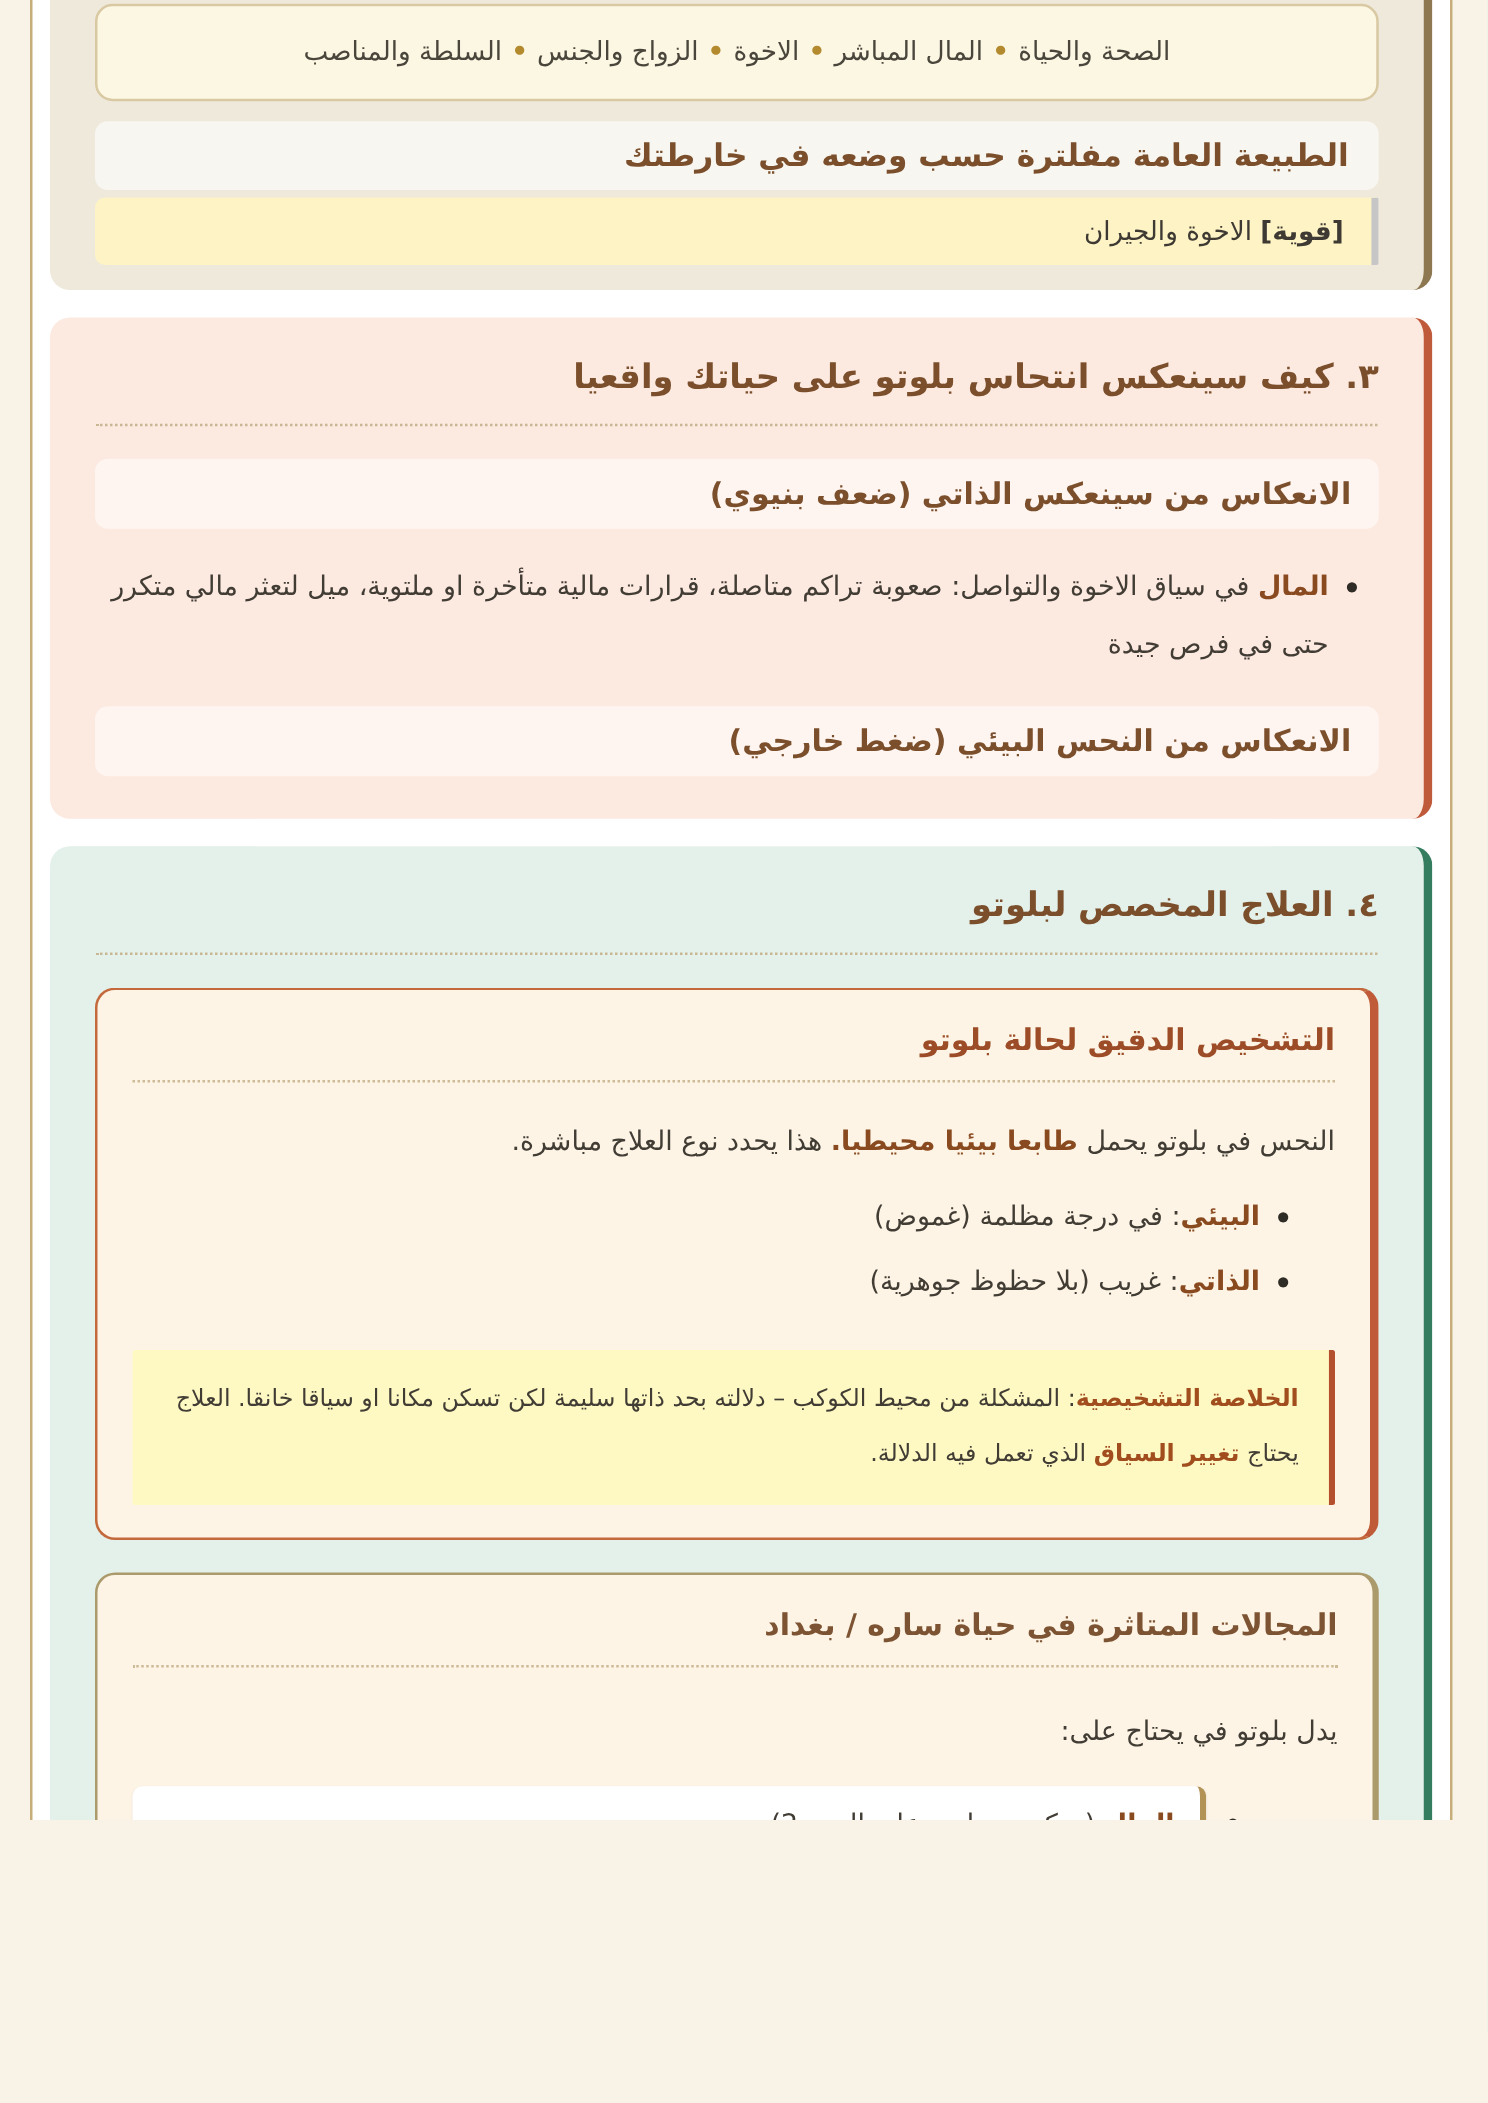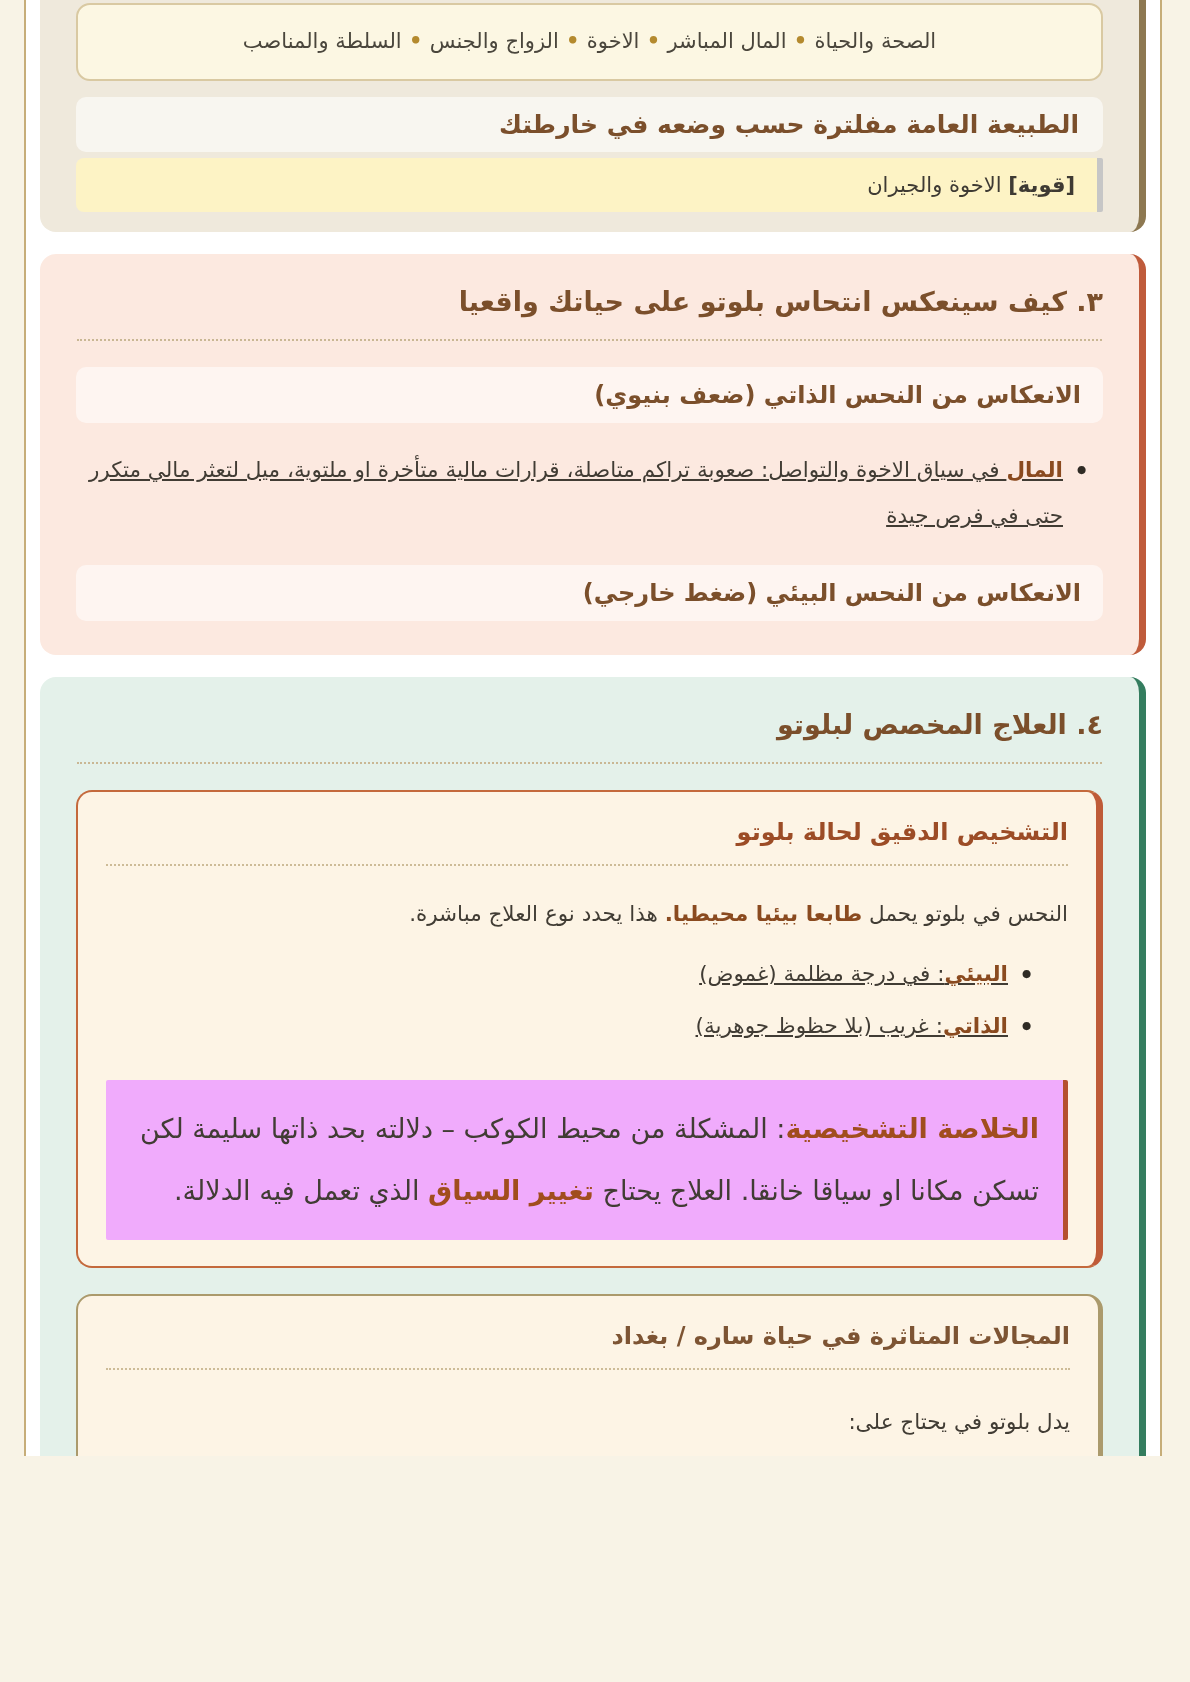--- a/index.html
+++ b/index.html
@@ -93,21 +93,20 @@
     padding: 14px 22px;
     margin-top: 26px;
     font-weight: bold;
     font-size: 24px;
     color: #7b4f2b;
   }
   ul.bullets {
     list-style: none;
     margin: 24px 0 0;
     padding: 0 14px 0 0;
-    text-decoration: underline;
   }
   ul.bullets li {
     position: relative;
     padding-right: 26px;
     line-height: 2.15;
     font-size: 21.5px;
     margin-bottom: 8px;
   }
   ul.bullets li::before {
     content: "\2022";
@@ -153,26 +152,26 @@
     line-height: 2;
     font-size: 21.5px;
   }
   .diag-card ul.bullets {
     margin-top: 14px;
     padding-right: 34px;
   }
   .diag-card ul.bullets li { line-height: 2.3; margin-bottom: 2px; }
   .quote {
     margin-top: 30px;
-    background: #f0abfc;
+    background: #fef9c3;
     border-right: 5px solid #b5502f;
     border-radius: 2px;
     padding: 18px 24px;
     line-height: 2.3;
-    font-size: 27px;
+    font-size: 19px;
   }
   .quote .qb { font-weight: bold; color: #a14d1e; }
   .areas-card .intro { margin-top: 30px; }
   .area-list { margin-top: 22px; padding-right: 76px; }
   .area-item {
     display: flex;
     align-items: center;
     gap: 14px;
     margin-bottom: 12px;
   }
@@ -202,21 +201,21 @@
     <div class="pill-box"><span>الصحة والحياة</span><span class="sep"> • </span><span>المال المباشر</span><span class="sep"> • </span><span>الاخوة</span><span class="sep"> • </span><span>الزواج والجنس</span><span class="sep"> • </span><span>السلطة والمناصب</span></div>
     <div class="heading-box">الطبيعة العامة مفلترة حسب وضعه في خارطتك</div>
     <div class="strength-box">
       <span class="tag">[قوية]</span><span> الاخوة والجيران</span>
     </div>
   </section>
 
   <section class="sec sec-impact">
     <h2 class="sec-title">٣. كيف سينعكس انتحاس بلوتو على حياتك واقعيا</h2>
     <hr class="dotted">
-    <div class="subhead">الانعكاس من النحس الذاتي (ضعف بنيوي)</div>
+    <div class="subhead">الانعكاس من سينعكس الذاتي (ضعف بنيوي)</div>
     <ul class="bullets">
       <li>
         <span class="lead">المال</span><span> في سياق الاخوة والتواصل: صعوبة تراكم متاصلة، قرارات مالية متأخرة او ملتوية، ميل لتعثر مالي متكرر حتى في فرص جيدة</span>
       </li>
     </ul>
     <div class="subhead">الانعكاس من النحس البيئي (ضغط خارجي)</div>
   </section>
 
   <section class="sec sec-remedy">
     <h2 class="sec-title">٤. العلاج المخصص لبلوتو</h2>

